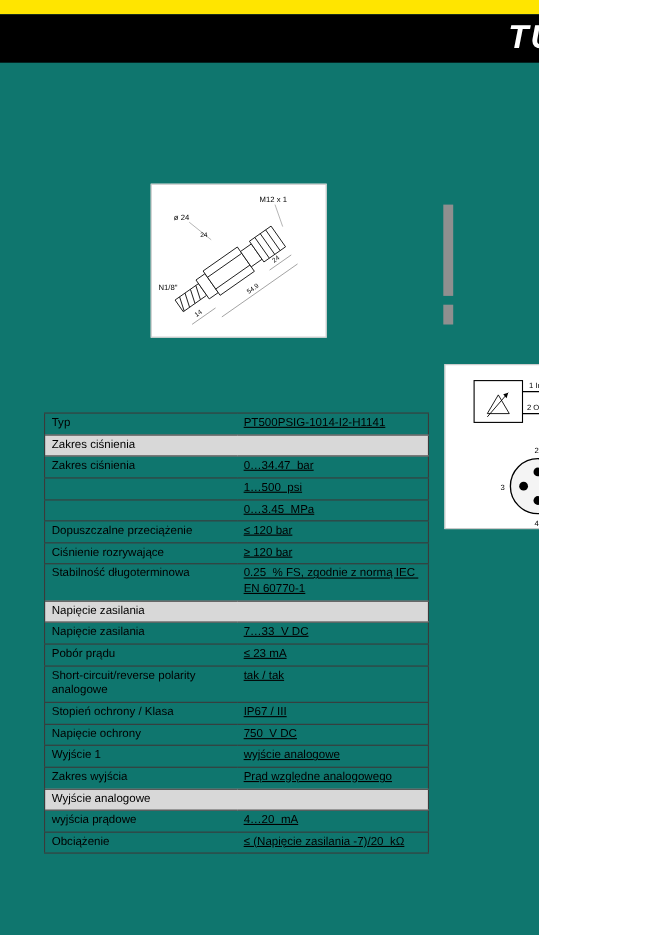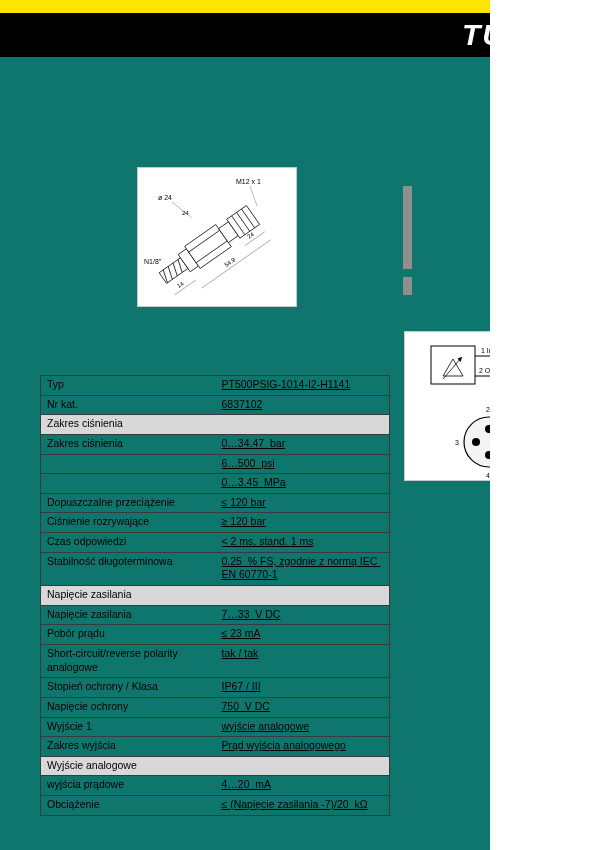--- a/index.html
+++ b/index.html
@@ -161,51 +161,43 @@
     <colgroup>
       <col style="width:175px">
       <col>
     </colgroup>
     <tbody id="spec-tbody">
         <tr>
           <td class="label-cell">Typ</td>
           <td class="value-cell">PT500PSIG-1014-I2-H1141</td>
         </tr>
         <tr>
-          <td class="label-cell">Nr kat.</td>
-          <td class="value-cell">6837102</td>
-        </tr>
-        <tr>
           <td colspan="2" class="section-cell">Zakres ciśnienia</td>
         </tr>
         <tr>
           <td class="label-cell">Zakres ciśnienia</td>
           <td class="value-cell">0…34.47  bar</td>
         </tr>
         <tr>
           <td class="label-cell"></td>
-          <td class="value-cell">6…500  psi</td>
+          <td class="value-cell">1…500  psi</td>
         </tr>
         <tr>
           <td class="label-cell"></td>
           <td class="value-cell">0…3.45  MPa</td>
         </tr>
         <tr>
           <td class="label-cell">Dopuszczalne przeciążenie</td>
           <td class="value-cell">≤ 120 bar</td>
         </tr>
         <tr>
           <td class="label-cell">Ciśnienie rozrywające</td>
           <td class="value-cell">≥ 120 bar</td>
         </tr>
         <tr>
-          <td class="label-cell">Czas odpowiedzi</td>
-          <td class="value-cell">&lt; 2 ms, stand. 1 ms</td>
-        </tr>
-        <tr>
           <td class="label-cell">Stabilność długoterminowa</td>
           <td class="value-cell">0.25  % FS, zgodnie z normą IEC EN 60770-1</td>
         </tr>
         <tr>
           <td colspan="2" class="section-cell">Napięcie zasilania</td>
         </tr>
         <tr>
           <td class="label-cell">Napięcie zasilania</td>
           <td class="value-cell">7…33  V DC</td>
         </tr>
@@ -224,21 +216,21 @@
         <tr>
           <td class="label-cell">Napięcie ochrony</td>
           <td class="value-cell">750  V DC</td>
         </tr>
         <tr>
           <td class="label-cell">Wyjście 1</td>
           <td class="value-cell">wyjście analogowe</td>
         </tr>
         <tr>
           <td class="label-cell">Zakres wyjścia</td>
-          <td class="value-cell">Prąd wyjścia analogowego</td>
+          <td class="value-cell">Prąd względne analogowego</td>
         </tr>
         <tr>
           <td colspan="2" class="section-cell">Wyjście analogowe</td>
         </tr>
         <tr>
           <td class="label-cell">wyjścia prądowe</td>
           <td class="value-cell">4…20  mA</td>
         </tr>
         <tr>
           <td class="label-cell">Obciążenie</td>

